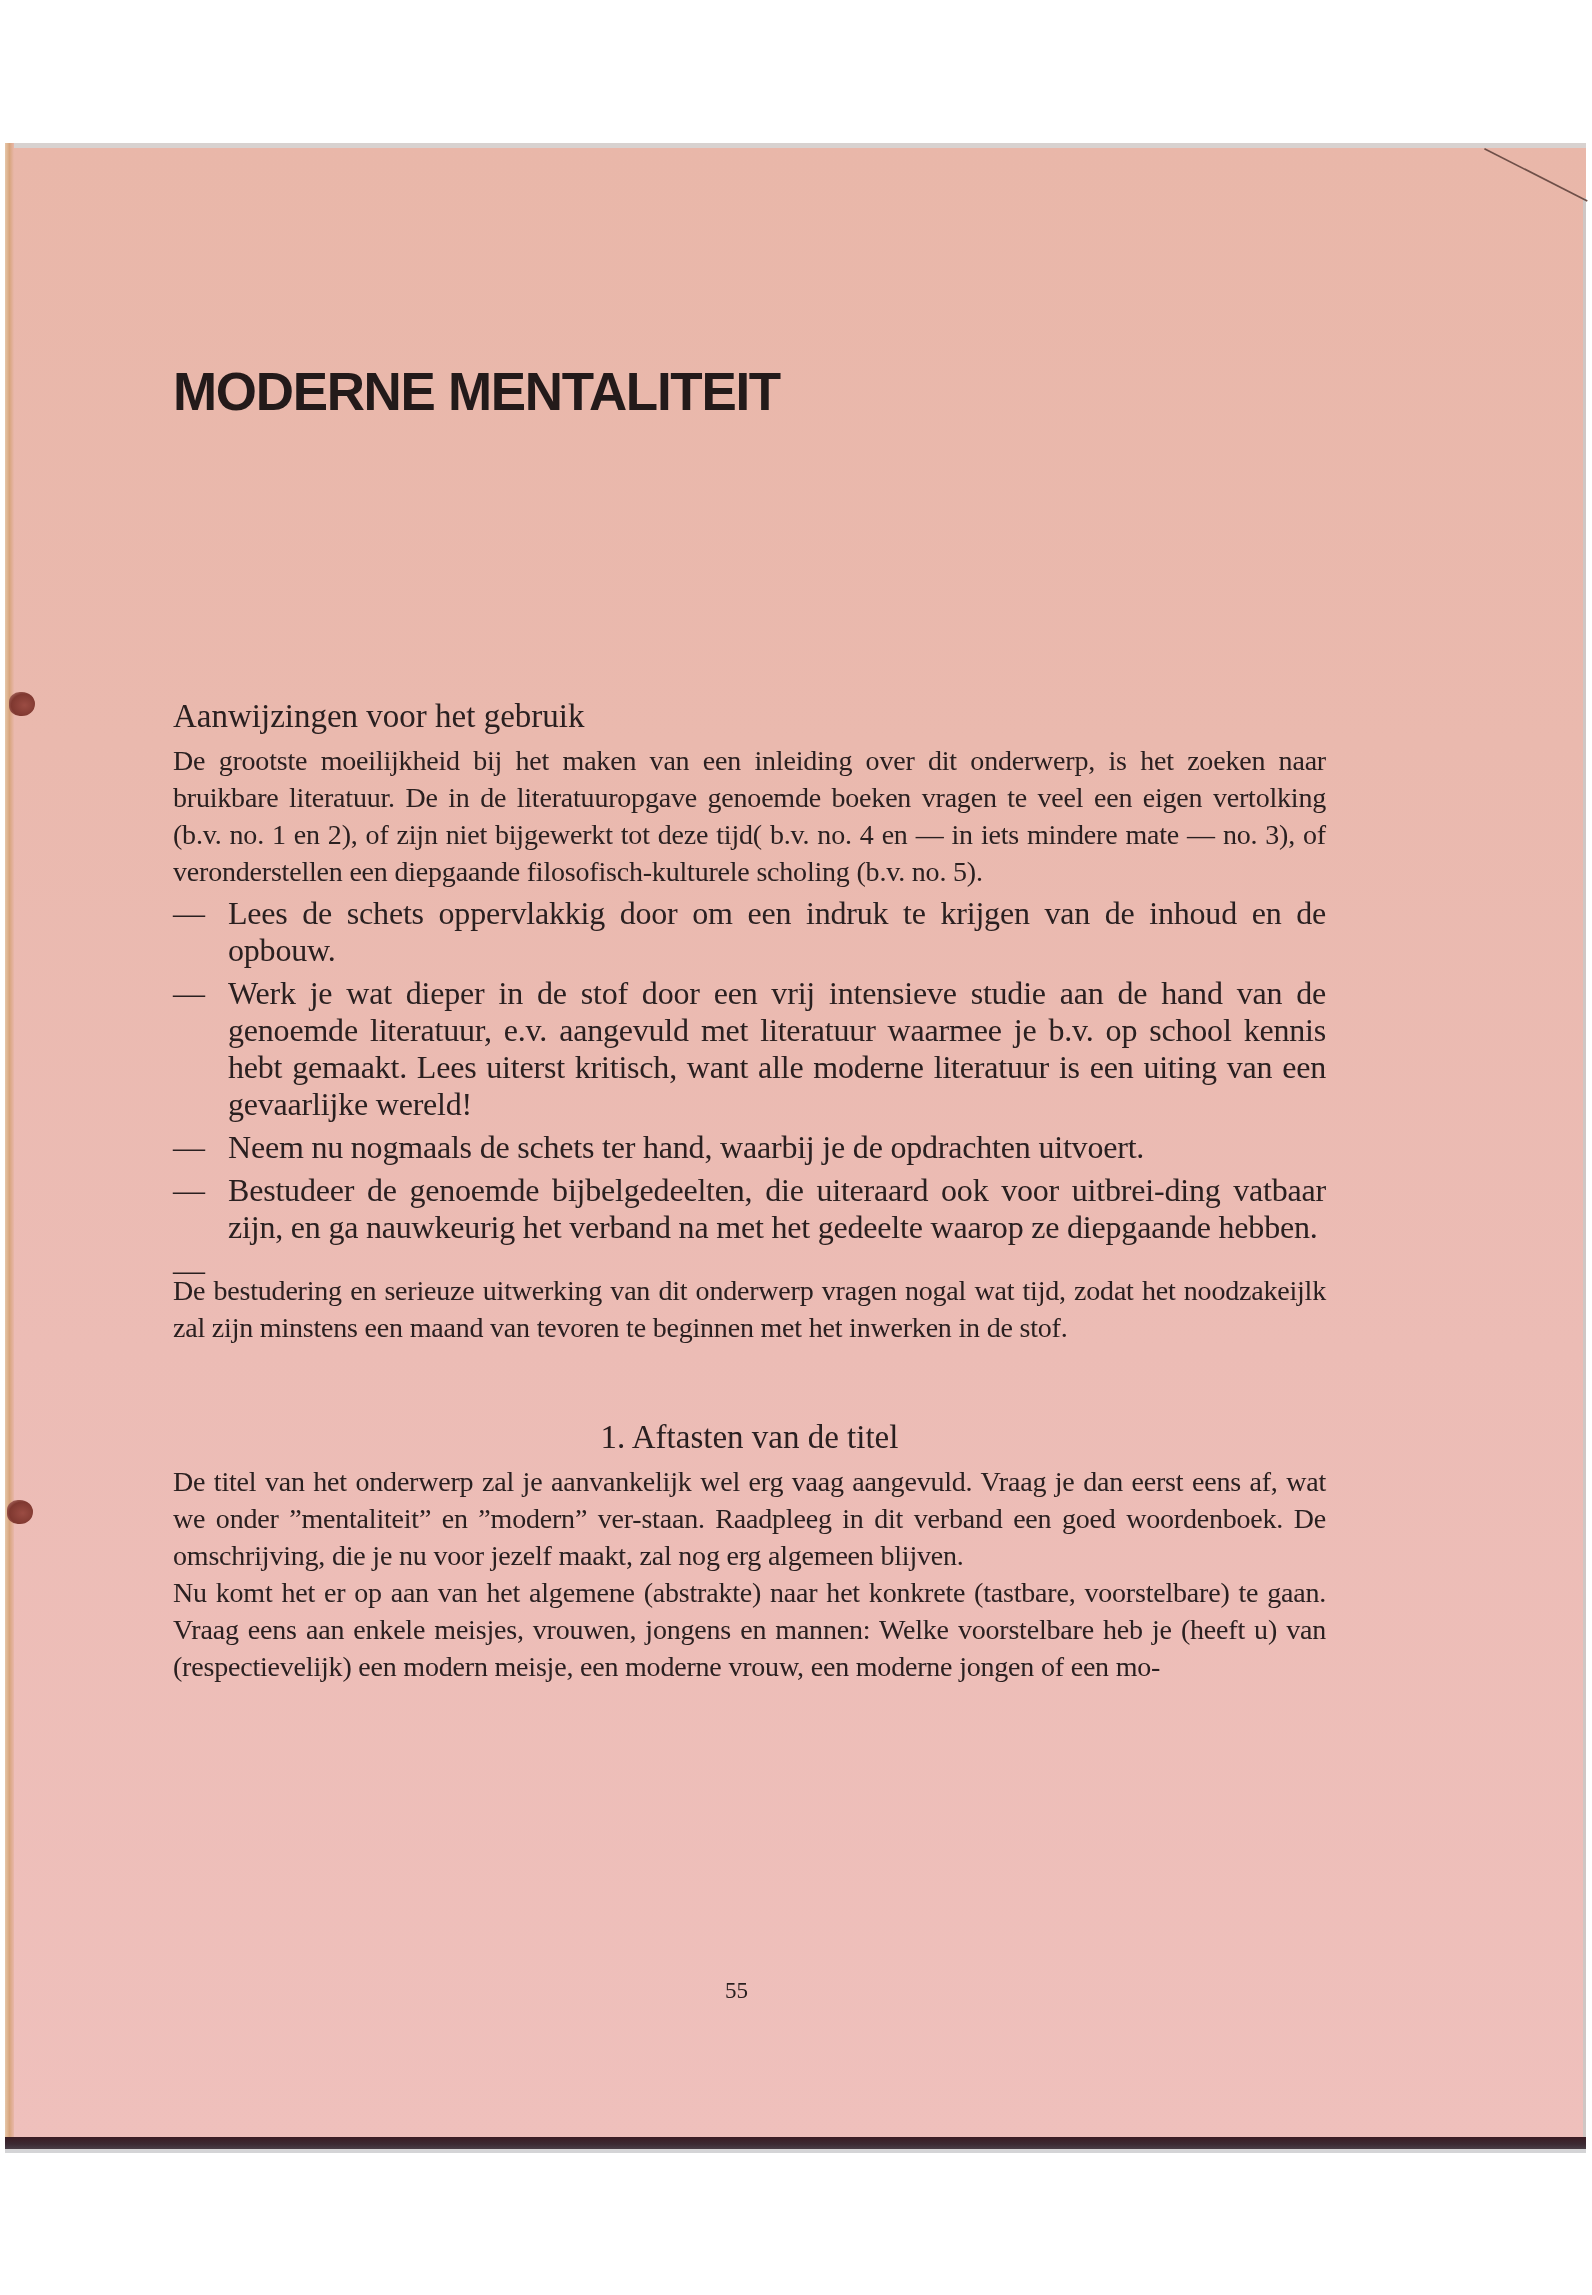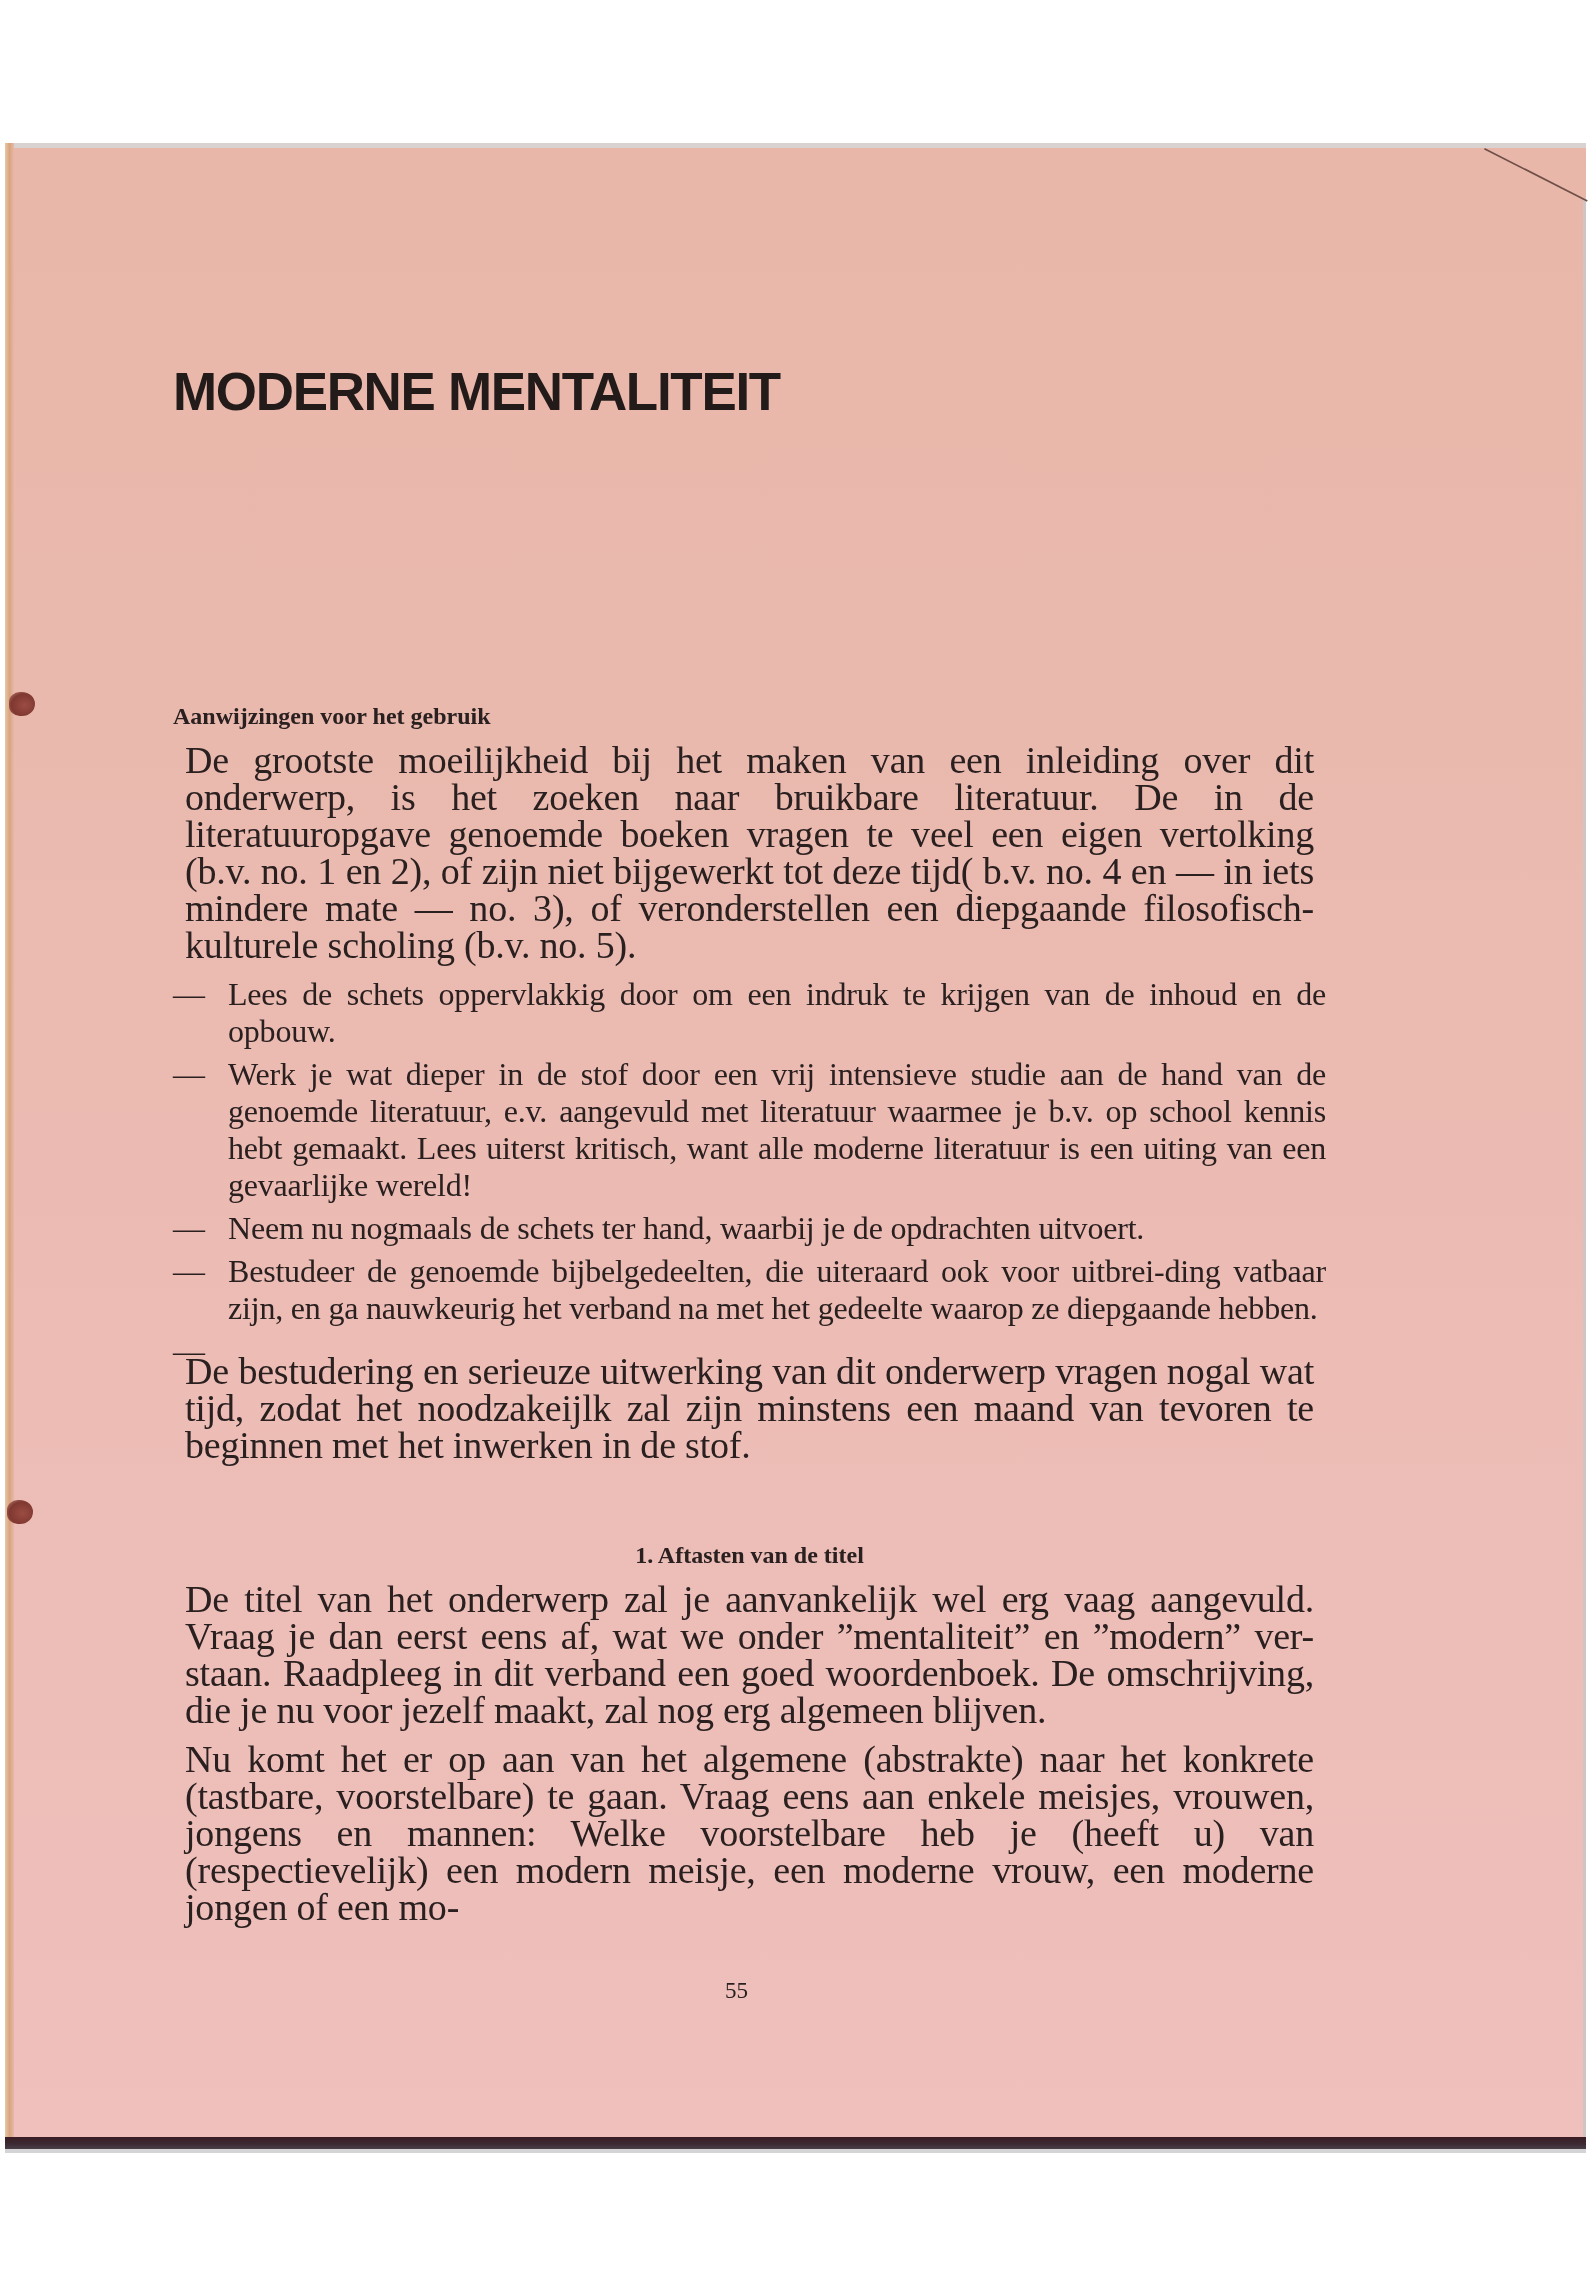--- a/index.html
+++ b/index.html
@@ -95,31 +95,31 @@
     .content {
       position: absolute;
       left: 173px;
       top: 697px;
       width: 1153px;
       font-family: "Liberation Serif", serif;
       color: #2a2020;
     }
     .section-heading {
       font-family: "Liberation Serif", serif;
-      font-weight: bold;
-      font-size: 24px;
+      font-weight: normal;
+      font-size: 33px;
       margin: 0;
       line-height: 38px;
       color: #2a2020;
     }
     .para {
-      font-size: 38px;
+      font-size: 28px;
       line-height: 37px;
       text-align: justify;
-      margin: 12px;
+      margin: 0;
       word-spacing: 0px;
       letter-spacing: -0.2px;
     }
     .intro-para { margin-top: 7px; }
     .dash-list {
       list-style: none;
       padding: 0;
       margin: 5.2px 0 0 0;
     }
     .dash-item {

